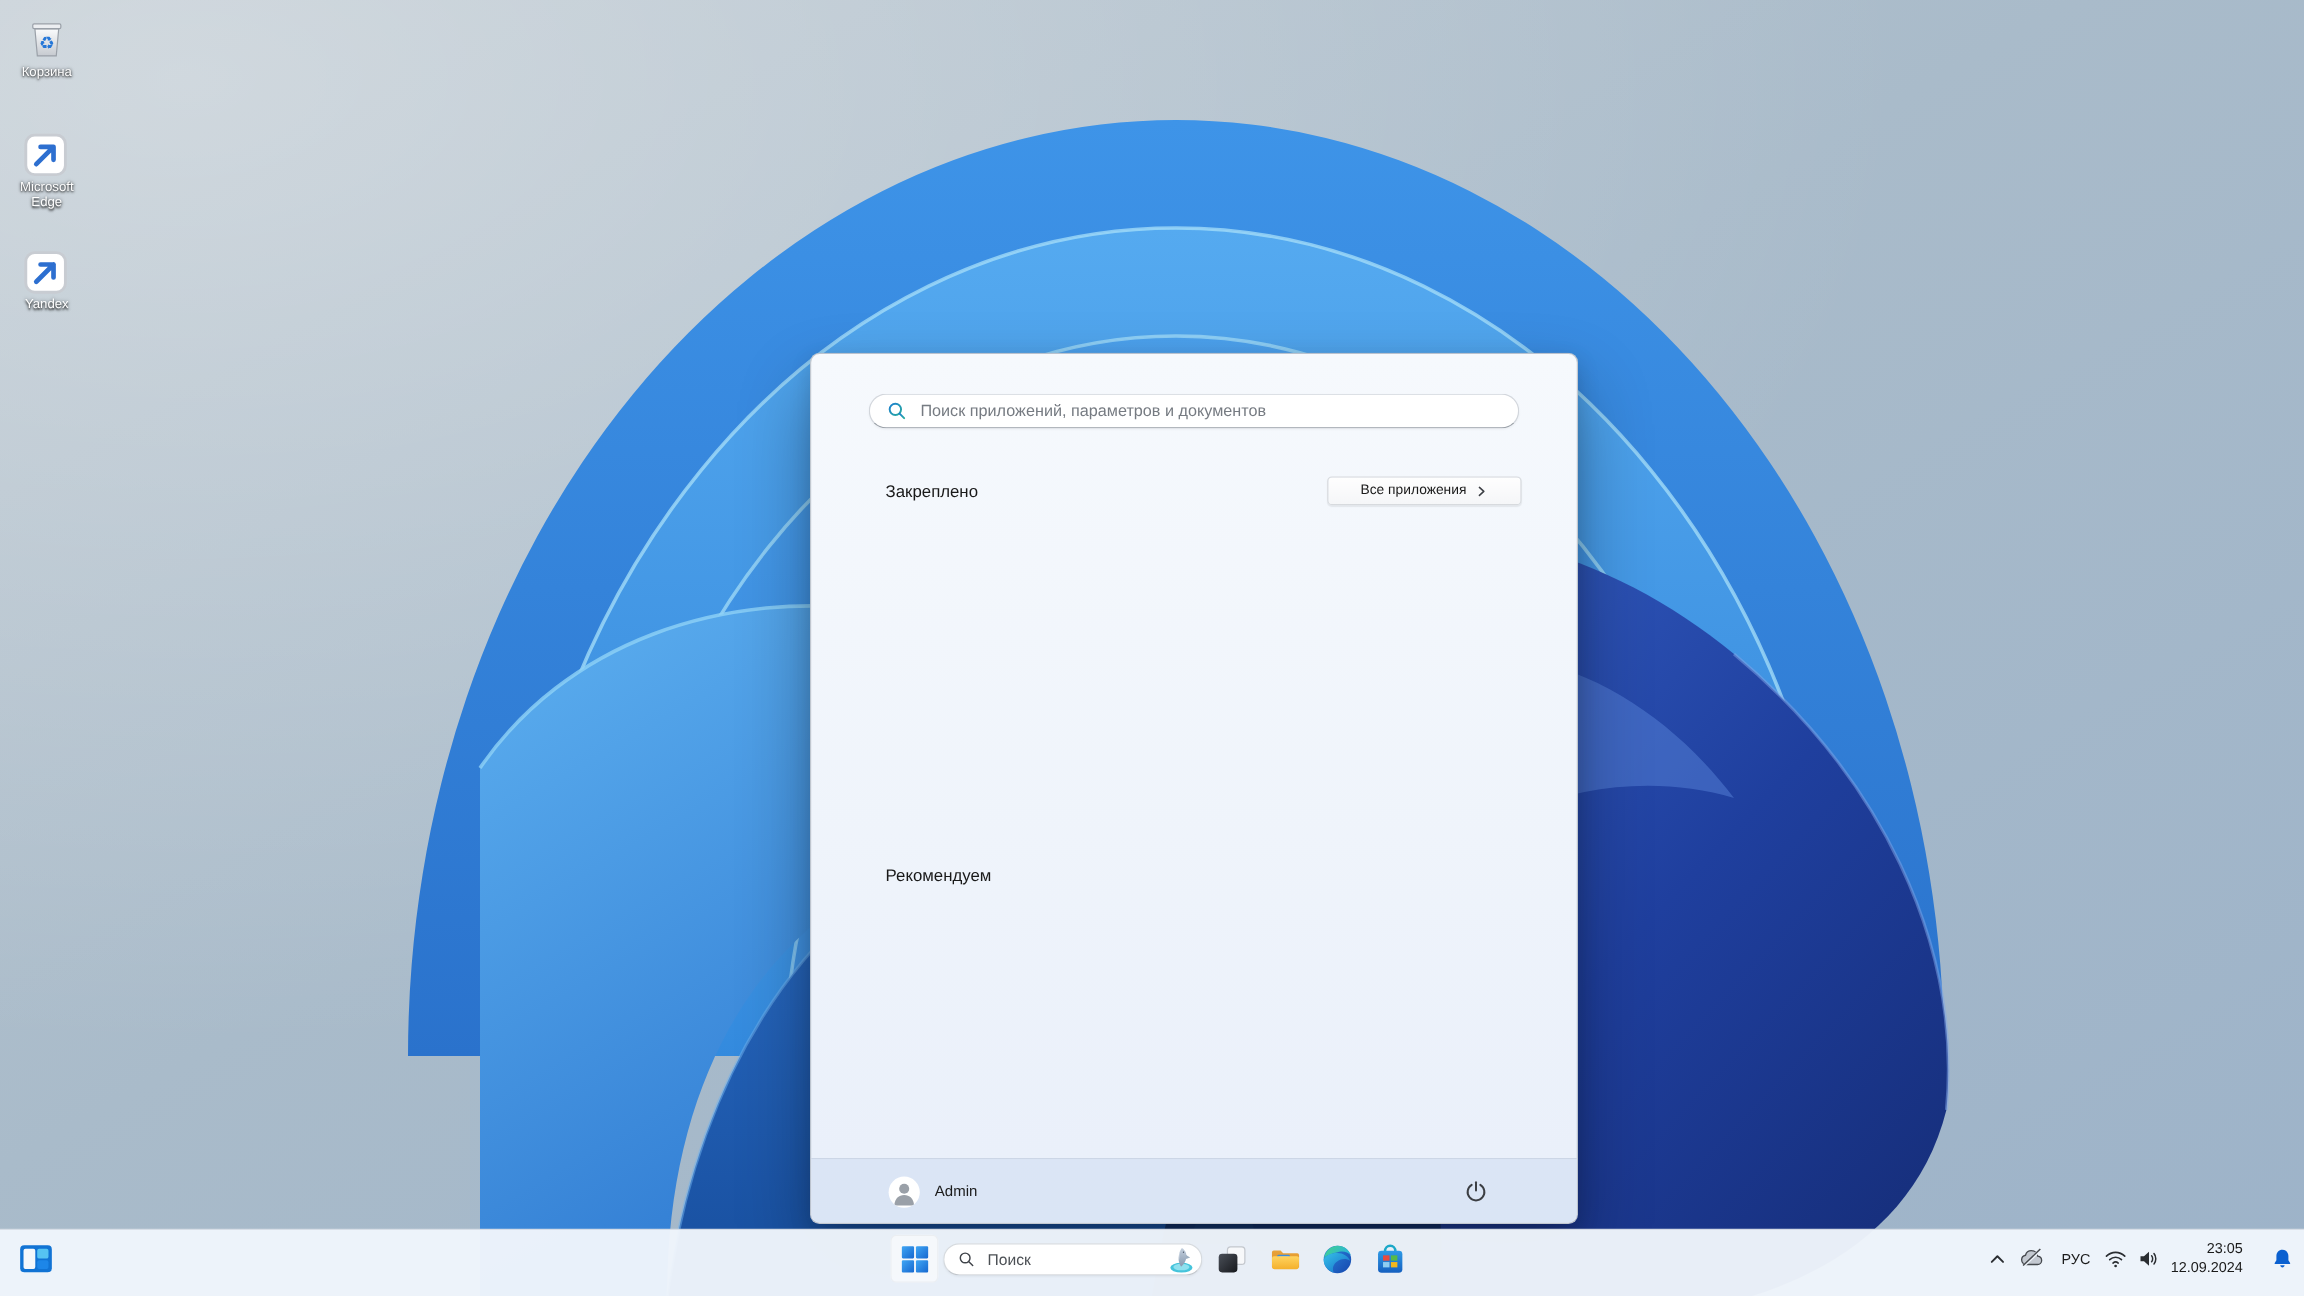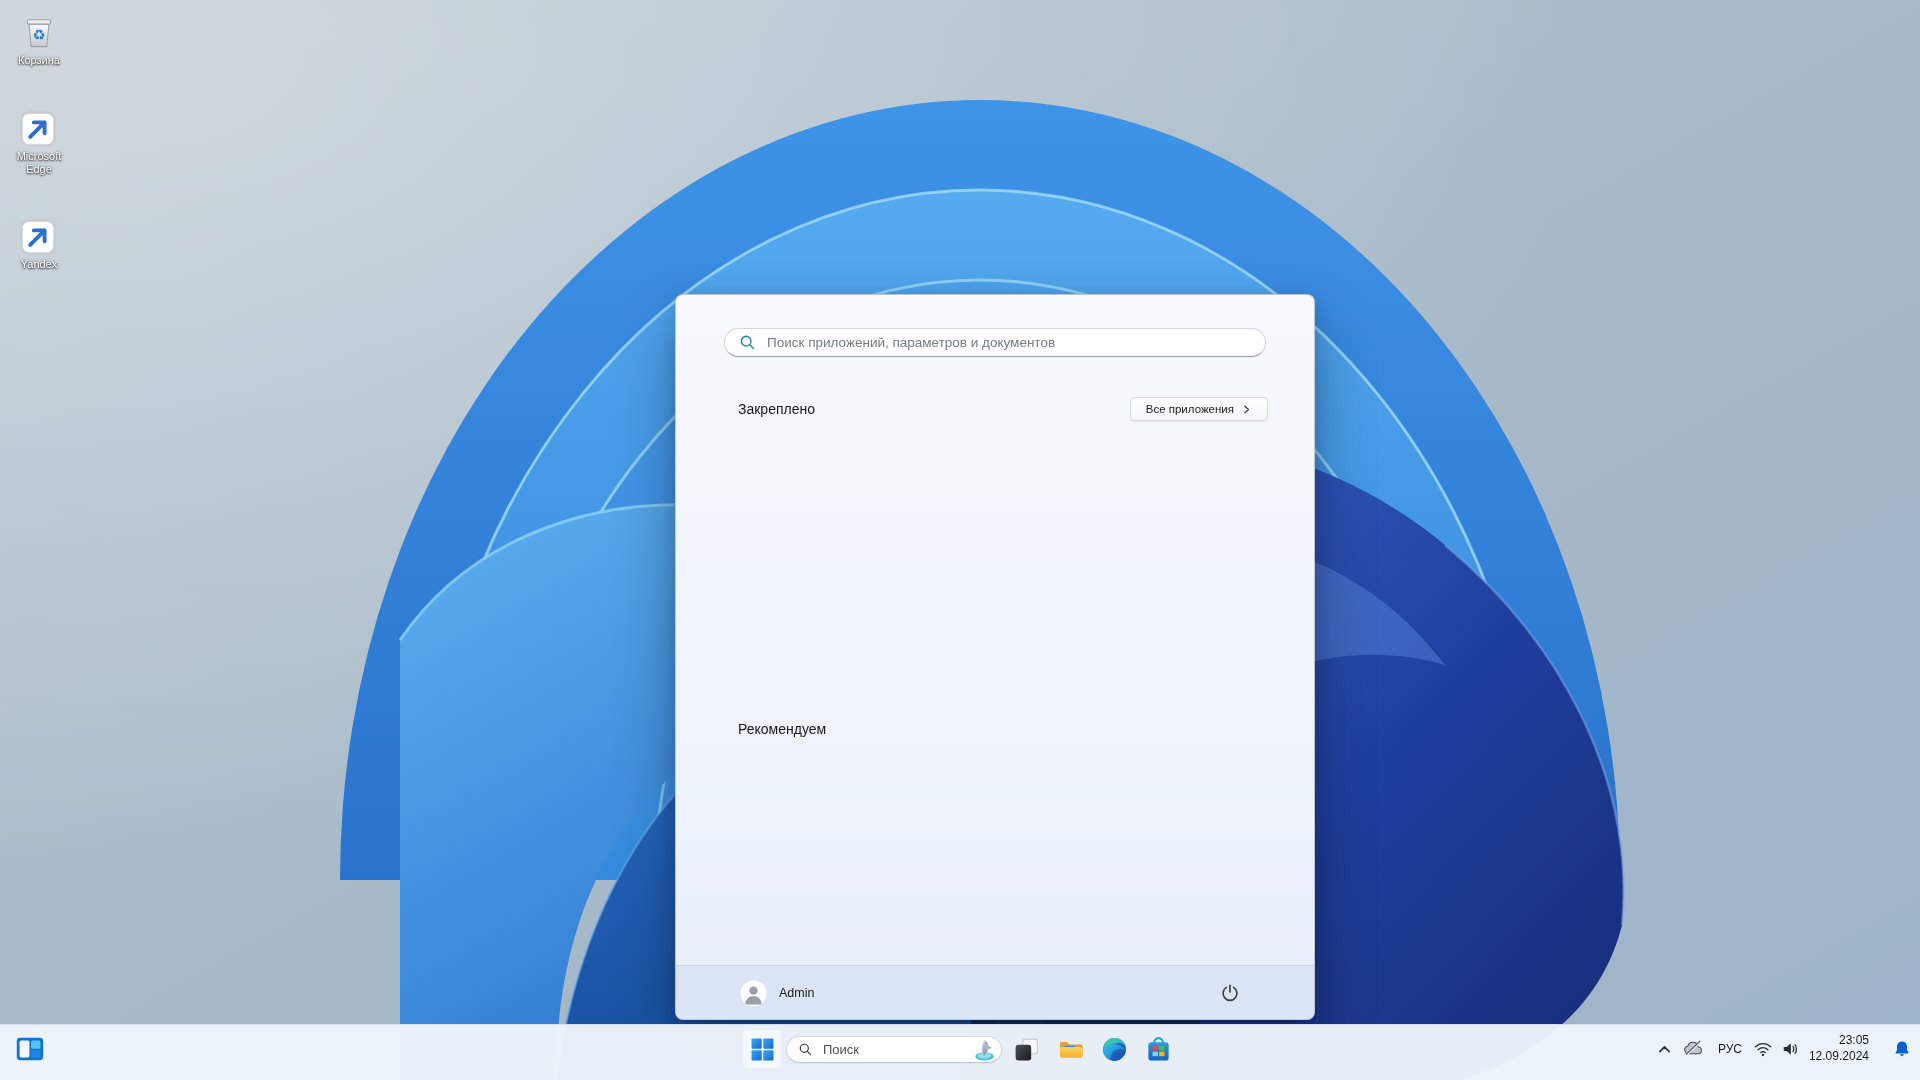--- a/index.html
+++ b/index.html
@@ -45,21 +45,21 @@
     border:none;outline:none;background:transparent;flex:1;
     font:13.5px "Liberation Sans","DejaVu Sans",sans-serif;color:#333;
   }
   .sm-search input::placeholder{color:#767b82;opacity:1;}
   .sm-row-header{
     position:absolute;left:62px;right:46px;display:flex;align-items:center;
     justify-content:space-between;
   }
   .sm-h{font-size:14px;font-weight:400;color:#191919;}
   .allapps-btn{
-    display:flex;align-items:center;gap:7px;padding:5px 15px;
+    display:flex;align-items:center;gap:7px;padding:5px 27px;
     background:linear-gradient(180deg,#fefefe,#f5f6f8);
     border:1px solid #d7dade;border-radius:4px;cursor:default;
     box-shadow:0 1px 1px rgba(0,0,0,.07);
   }
   .allapps-btn span{font-size:11.5px;color:#1b1b1b;}
   .pin-grid{position:absolute;left:28px;top:146px;display:flex;}
   .pin-tile{
     width:96px;height:72px;border-radius:4px;display:flex;flex-direction:column;
     align-items:center;justify-content:center;gap:6px;cursor:default;
   }
@@ -435,21 +435,21 @@
       <span class="ic">
         <svg viewBox="0 0 32 32">
             <use href="#i-edge"></use>
           </svg>
         <svg class="badge" viewBox="0 0 12 12">
             <use href="#i-shortcut"></use>
           </svg>
       </span>
       <span class="desk-label">Microsoft Edge</span>
     </div>
-    <div class="desk-icon" style="top:212px">
+    <div class="desk-icon" style="top:202px">
       <span class="ic">
         <svg viewBox="0 0 32 32">
             <use href="#i-yandex"></use>
           </svg>
         <svg class="badge" viewBox="0 0 12 12">
             <use href="#i-shortcut"></use>
           </svg>
       </span>
       <span class="desk-label">Yandex</span>
     </div>

